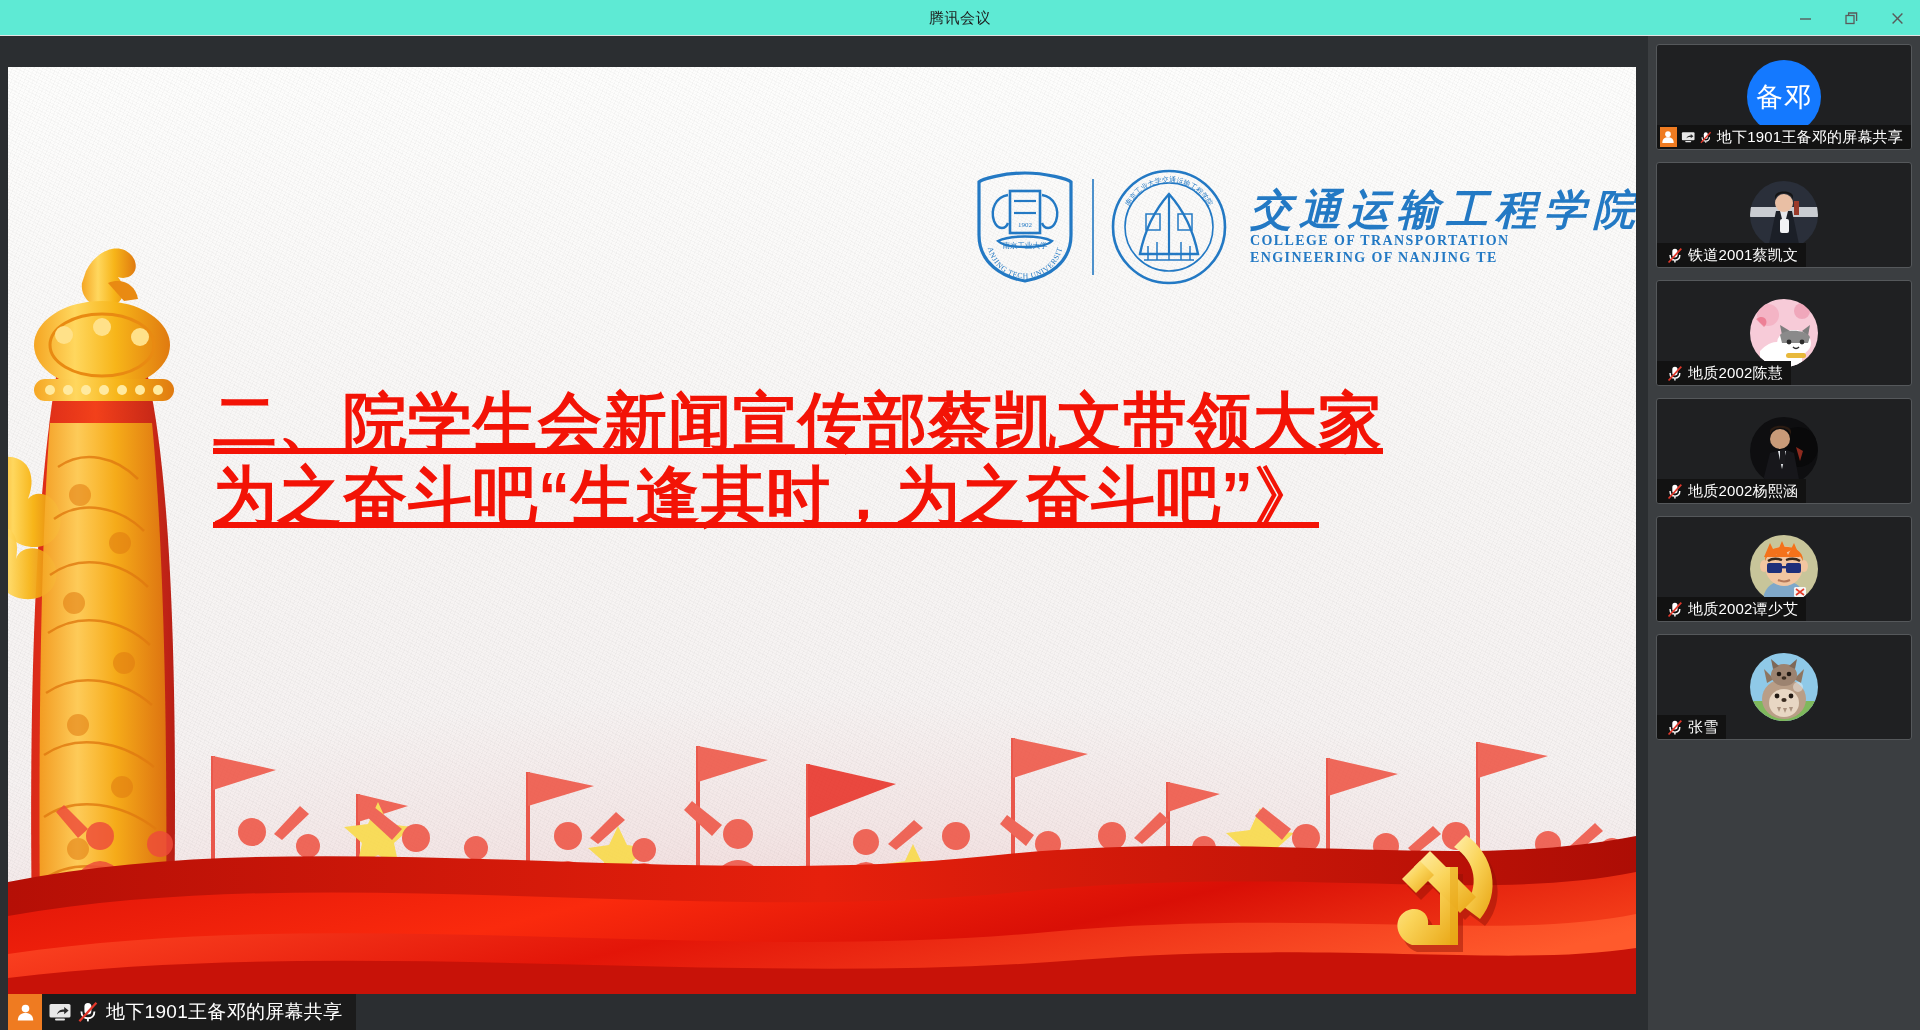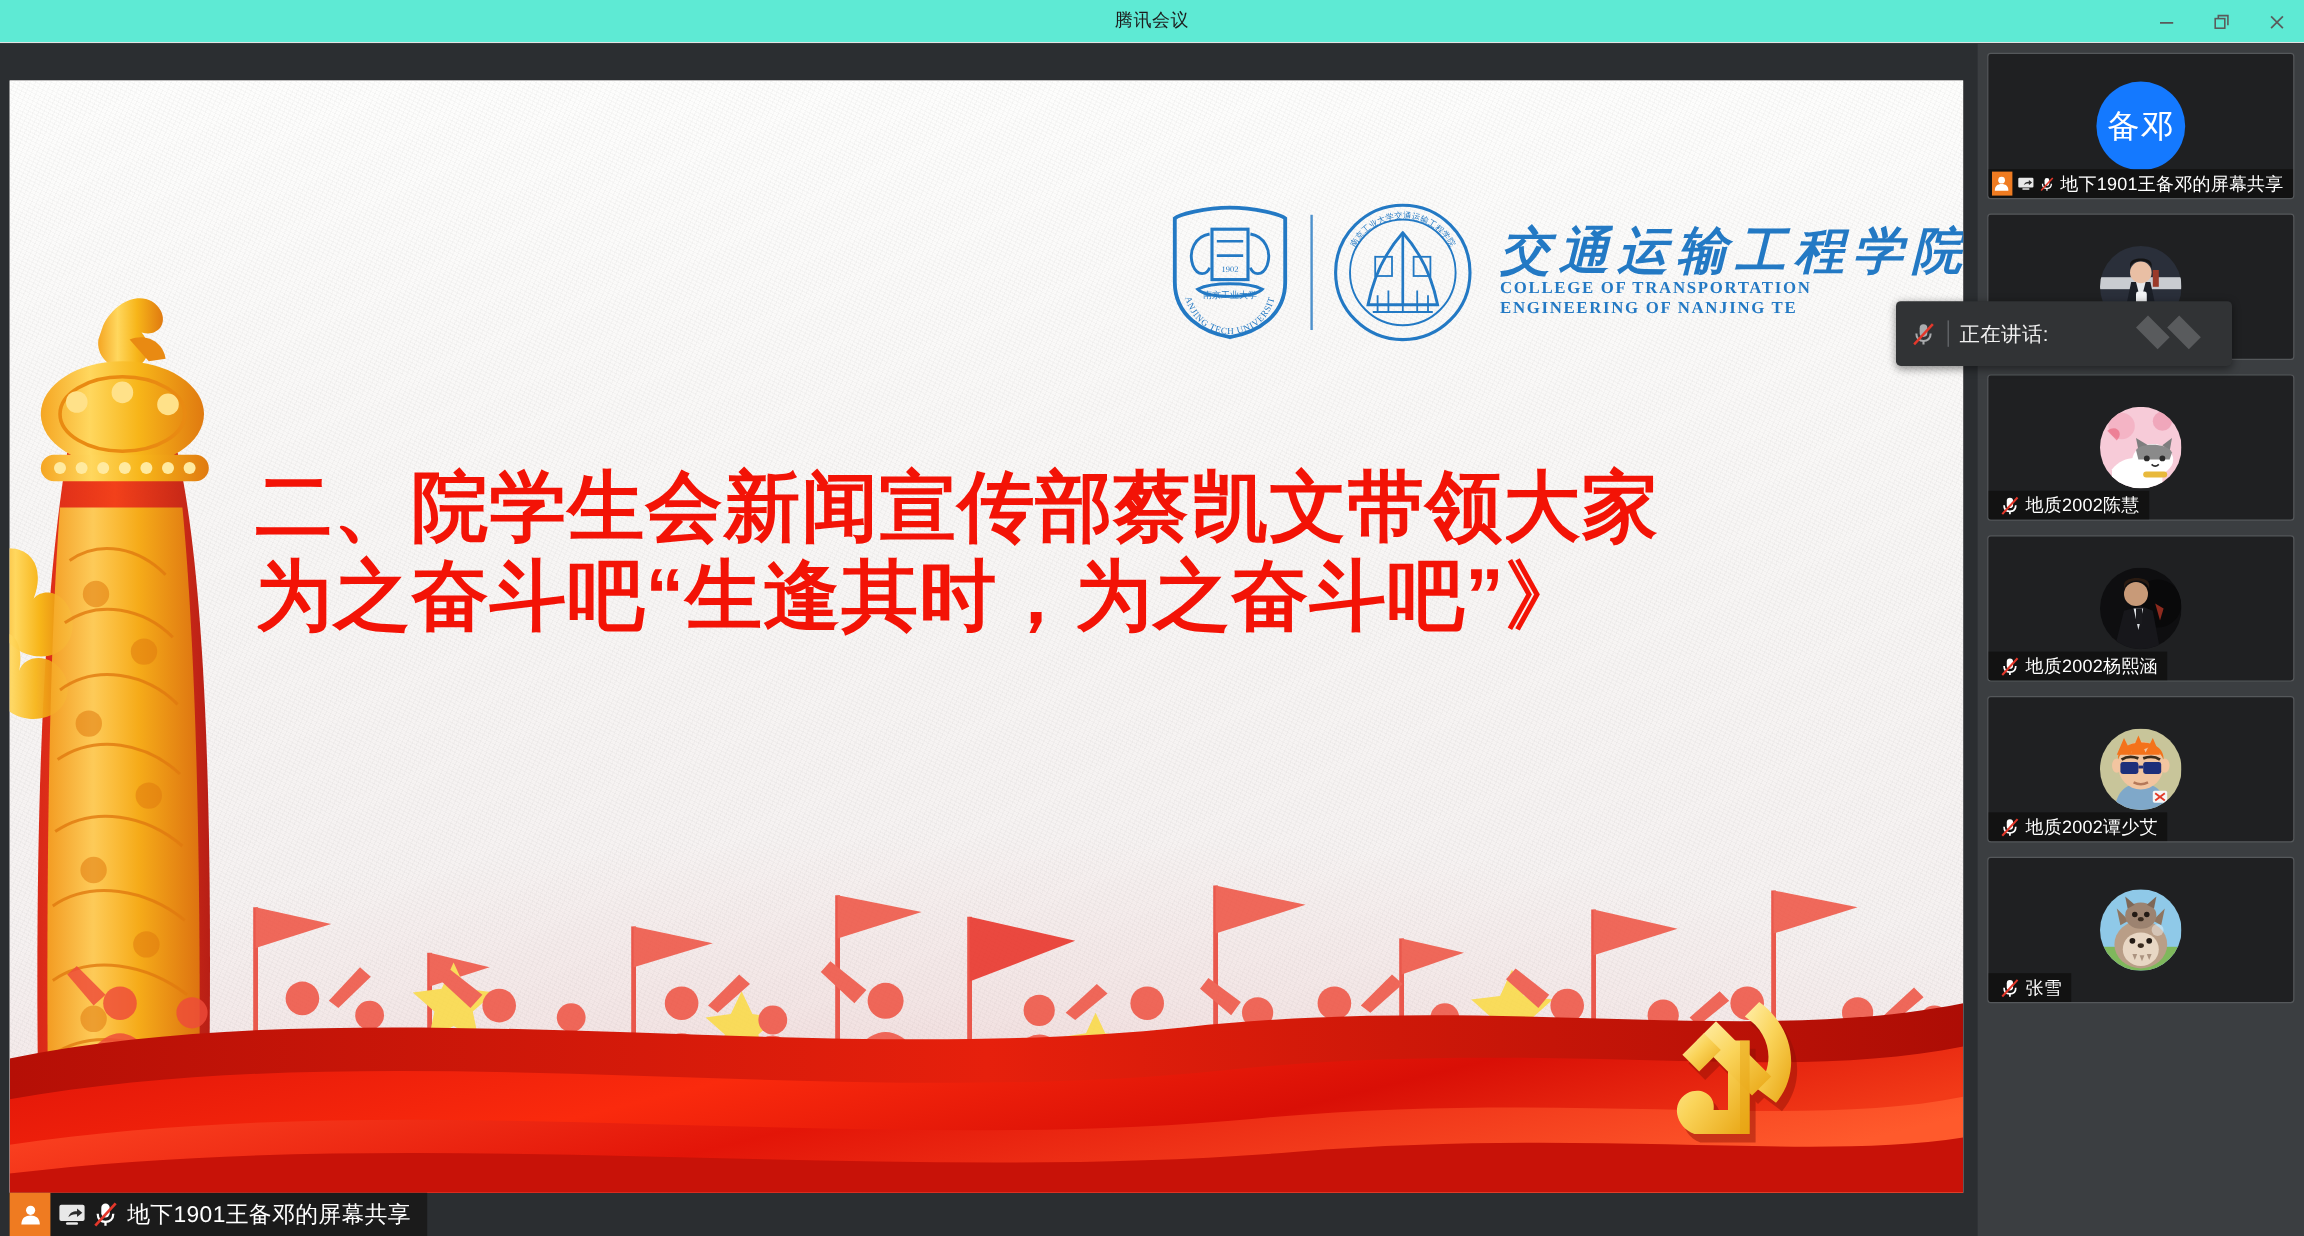--- a/index.html
+++ b/index.html
@@ -85,21 +85,21 @@
     letter-spacing:1.4px; line-height:1.22; white-space:nowrap;
   }
 
   
   #slide-title {
     position:absolute; left:205px; top:318px; width:1330px;
     font-family:"Liberation Sans","DejaVu Sans",sans-serif;
     font-size:64px; font-weight:bold; color:#f31306;
     line-height:1.16; letter-spacing:1px;
   }
-  #slide-title div { white-space:nowrap; }
+  #slide-title div { white-space:nowrap;text-decoration:underline; }
 
   
   #sharebar {
     position:absolute; left:8px; bottom:0px; height:36px;
     display:flex; align-items:stretch; background:#1b1b1b;
   }
   #share-person {
     width:34px; background:#ef7b21; display:flex; align-items:center; justify-content:center;
   }
   #share-icons { display:flex; align-items:center; gap:4px; padding:0 6px 0 6px; }
@@ -108,21 +108,21 @@
     padding-right:14px; white-space:nowrap; letter-spacing:.3px;
   }
 
   
   #sidebar {
     position:absolute; right:0; top:0; width:272px; height:994px;
     background:#3b3e41;
     padding:8px 8px 0 8px;
   }
   .tile {
-    position:relative; width:256px; height:122px; margin-bottom:12px;
+    position:relative; width:256px; height:106px; margin-bottom:12px;
     background:#1f2022; border:1px solid #55585b; border-radius:3px;
     overflow:hidden;
   }
   .tile-body { position:absolute; inset:0; display:flex; align-items:center; justify-content:center; }
   .initials {
     width:74px; height:74px; border-radius:50%; background:#1479ff;
     display:flex; align-items:center; justify-content:center;
     color:#fff; font-size:27px; letter-spacing:1px;
   }
   .avatar { width:68px; height:68px; border-radius:50%; overflow:hidden; }
@@ -631,28 +631,14 @@
           <rect x="8.4" y="2" width="7" height="11.5" rx="3.5" fill="#ffffff"></rect>
           <path d="M5.4 10.4 C5.4 15 8.4 17.2 11.9 17.2 C15.4 17.2 18.4 15 18.4 10.4" fill="none" stroke="#ffffff" stroke-width="1.9"></path>
           <line x1="11.9" y1="17.2" x2="11.9" y2="20.4" stroke="#ffffff" stroke-width="1.9"></line>
           <line x1="3.4" y1="20.3" x2="20.4" y2="1.8" stroke="#e3382b" stroke-width="2.3"></line>
         </svg>
         <span class="nm">张雪</span>
       </div>
     </div>
   </div>
 
-  <div id="speaking-tip">
-    <svg width="22" height="21" viewBox="0 0 24 22">
-      <rect x="8.4" y="2" width="7" height="11.5" rx="3.5" fill="#a9abad"></rect>
-      <path d="M5.4 10.4 C5.4 15 8.4 17.2 11.9 17.2 C15.4 17.2 18.4 15 18.4 10.4" fill="none" stroke="#a9abad" stroke-width="1.9"></path>
-      <line x1="11.9" y1="17.2" x2="11.9" y2="20.4" stroke="#a9abad" stroke-width="1.9"></line>
-      <line x1="3.4" y1="20.3" x2="20.4" y2="1.8" stroke="#e3382b" stroke-width="2.2"></line>
-    </svg>
-    <div class="divline"></div>
-    <div class="txt">正在讲话:</div>
-    <svg id="tip-watermark" width="76" height="34" viewBox="0 0 76 34">
-      <path d="M20 2 L38 20 L28 30 L10 12 Z" fill="#cfd2d5"></path>
-      <path d="M46 2 L64 20 L54 30 L36 12 Z" fill="#cfd2d5"></path>
-    </svg>
-  </div>
 
 </div>
 
 </body></html>

